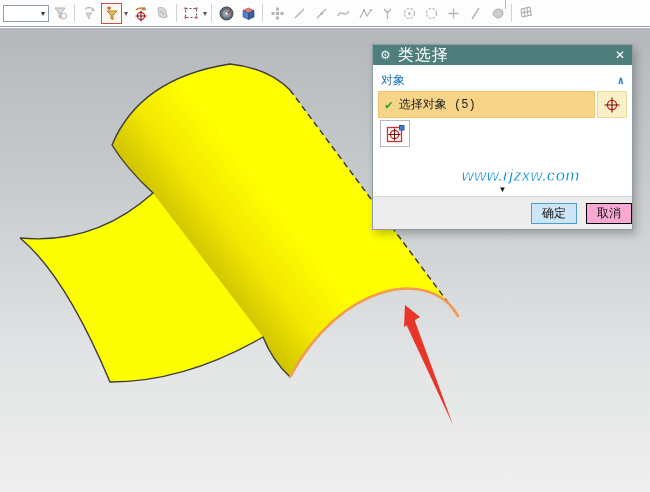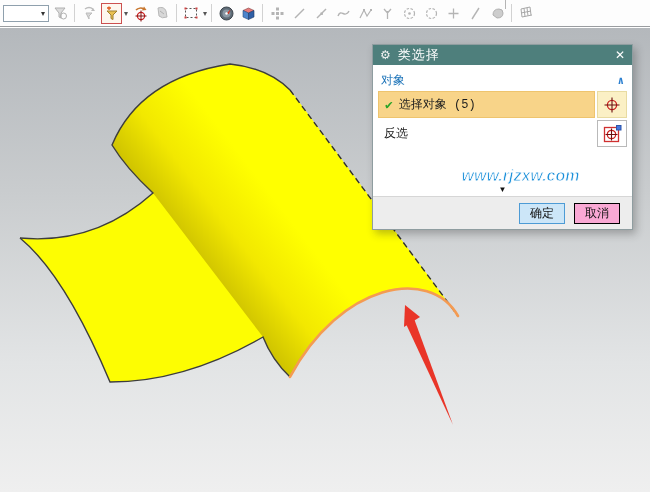--- a/index.html
+++ b/index.html
@@ -20,36 +20,36 @@
   
   .viewport{position:absolute;left:0;top:28px;width:650px;height:464px;
             background:linear-gradient(180deg,#b4b8bc 0%,#c9ccce 35%,#e2e4e5 72%,#efefef 100%);}
   .viewport svg.scene{position:absolute;left:0;top:0;}
 
   
   .dialog{position:absolute;left:372px;top:16px;width:261px;height:186px;background:#ffffff;
           border:1px solid #8f9da0;box-shadow:3px 4px 8px rgba(40,40,40,.30);box-sizing:border-box;font-size:12px;}
   .dlg-title{height:20px;background:#4e7f7c;color:#fff;display:flex;align-items:center;padding:0 7px;}
   .dlg-title .gear{font-size:12px;margin-right:7px;color:#f2f2f2;}
-  .dlg-title .cap{flex:1;font-size:13px;letter-spacing:1px;}
+  .dlg-title .cap{flex:1;font-size:16px;letter-spacing:1px;}
   .dlg-title .close{color:#fff;font-size:12px;font-weight:bold;cursor:default;}
   .dlg-body{padding:4px 5px 0 5px;font-family:Liberation Mono, monospace;}
   .sec-row{height:22px;display:flex;align-items:center;padding:0 3px;}
   .sec-row .sec-label{flex:1;color:#1a72b8;}
   .sec-row .chev{color:#2b7fd0;font-weight:bold;font-size:11px;}
   .obj-row{height:27px;display:flex;align-items:stretch;margin-bottom:2px;}
   .obj-row .lbl{flex:1;display:flex;align-items:center;padding:0 6px;color:#1d1d1d;}
   .obj-row .icon-cell{width:30px;margin-left:2px;display:flex;align-items:center;justify-content:center;box-sizing:border-box;}
   .obj-row.selected .lbl{background:#f8d489;border:1px solid #eec46e;}
   .obj-row.selected .icon-cell{background:#fbf0c5;border:1px solid #e8dba2;}
   .obj-row.plain .icon-cell{background:#fff;border:1px solid #b9b9b9;}
   .obj-row .check{color:#27a427;font-weight:bold;font-size:13px;margin-right:6px;}
   .dlg-grip{position:absolute;left:0;right:0;bottom:35px;text-align:center;font-size:8px;color:#111;line-height:8px;}
   .dlg-footer{position:absolute;left:0;bottom:0;width:100%;height:33px;background:#ededed;border-top:1px solid #d6d6d6;
-              display:flex;align-items:center;justify-content:flex-end;box-sizing:border-box;padding-right:12px;gap:9px;}
+              display:flex;align-items:center;justify-content:flex-end;box-sizing:border-box;gap:9px;}
   .btn{height:21px;min-width:46px;font-size:12px;display:flex;align-items:center;justify-content:center;box-sizing:border-box;color:#111;}
   .btn.ok{background:#cce6f8;border:1px solid #4d9bd5;}
   .btn.cancel{background:#f9a8d4;border:1px solid #000000;}
 
   
   .watermark{position:absolute;left:448px;top:139px;width:145px;text-align:center;font-size:16px;font-weight:bold;
              font-style:italic;color:#1b90da;-webkit-text-stroke:0.8px #ffffff;
              text-shadow:0 0 2px #fff,0 0 1px #fff;z-index:40;letter-spacing:0px;}
 </style>
 </head>
@@ -276,23 +276,20 @@
           <div class="icon-cell">
             <svg width="22" height="22">
               <circle cx="11" cy="11" r="4.6" fill="none" stroke="#cc2020" stroke-width="1.3"></circle>
               <path d="M11,3.5 L11,18.5 M3.5,11 L18.5,11" stroke="#6b0f0f" stroke-width="1.1"></path>
             </svg>
           </div>
         </div>
 
 
         <div class="obj-row plain">
-          <div class="lbl">
-              <span>反选</span>
-            </div>
           <div class="icon-cell">
             <svg width="22" height="22">
               <rect x="3.5" y="4.5" width="14" height="14" fill="none" stroke="#d03030" stroke-width="1.3"></rect>
               <circle cx="10.5" cy="11.5" r="4.2" fill="none" stroke="#cc2020" stroke-width="1.3"></circle>
               <path d="M10.5,5.5 L10.5,17.5 M4.5,11.5 L16.5,11.5" stroke="#6b0f0f" stroke-width="1.1"></path>
               <rect x="15.5" y="2.5" width="4.5" height="4.5" fill="#4477dd" stroke="#2c55aa"></rect>
             </svg>
           </div>
         </div>
       </div>

